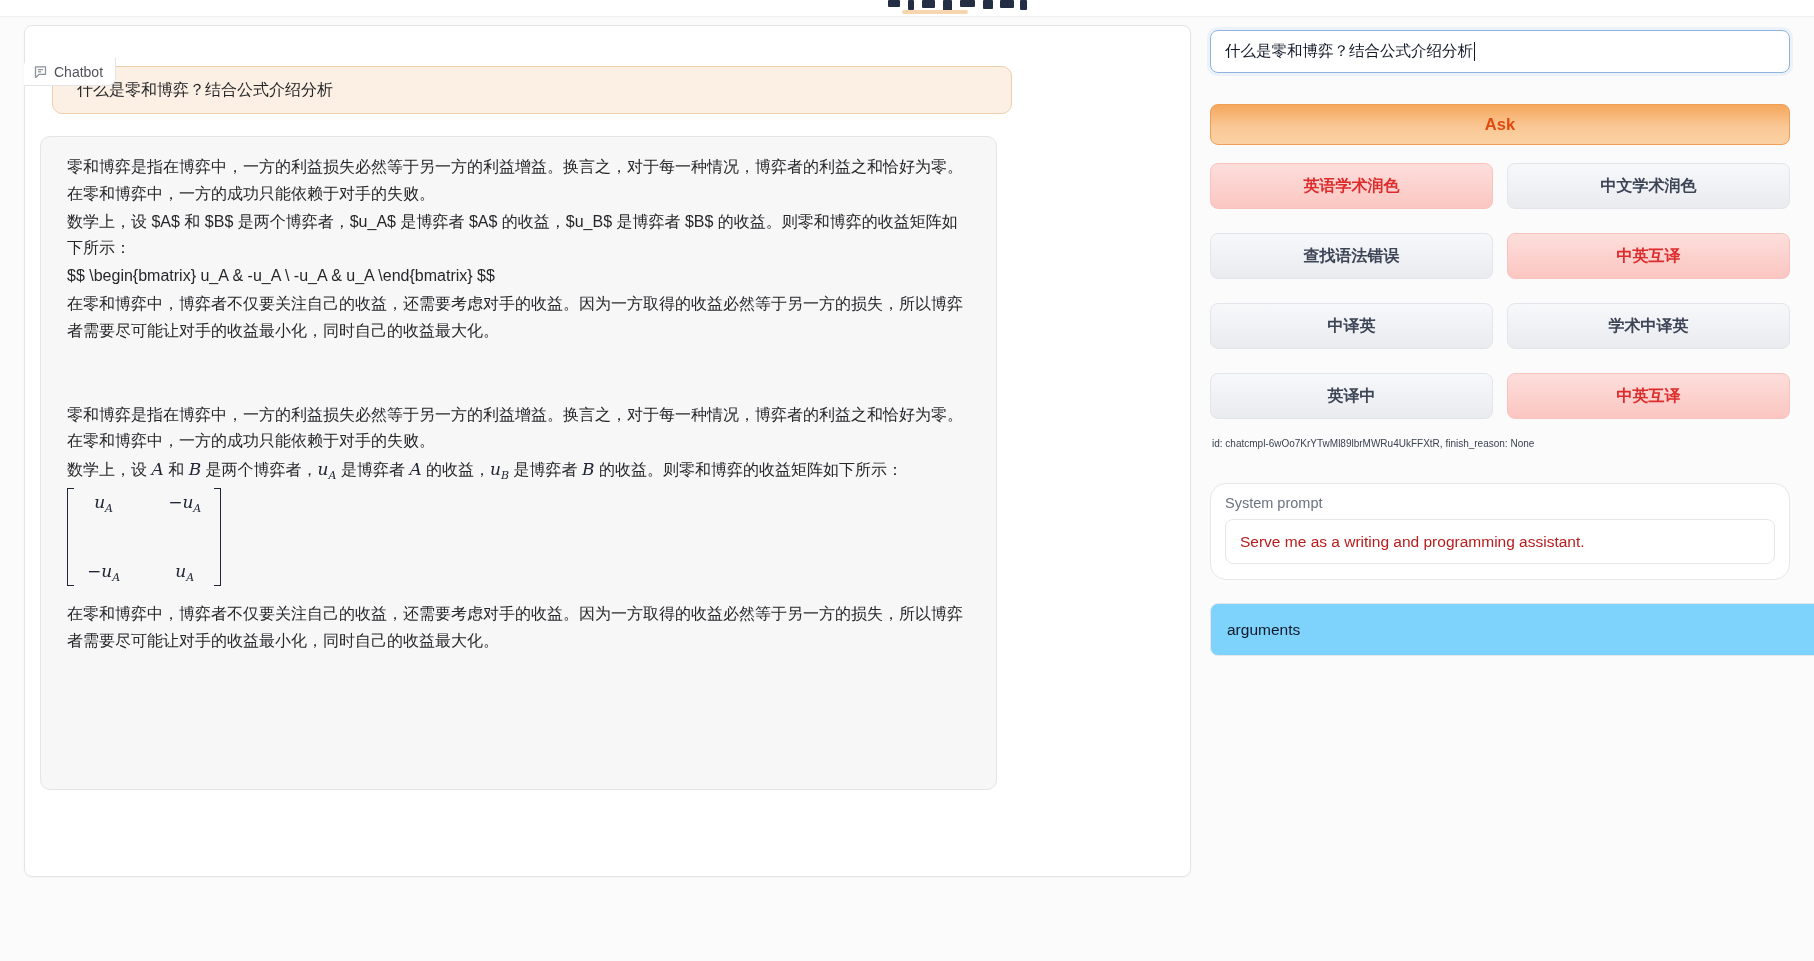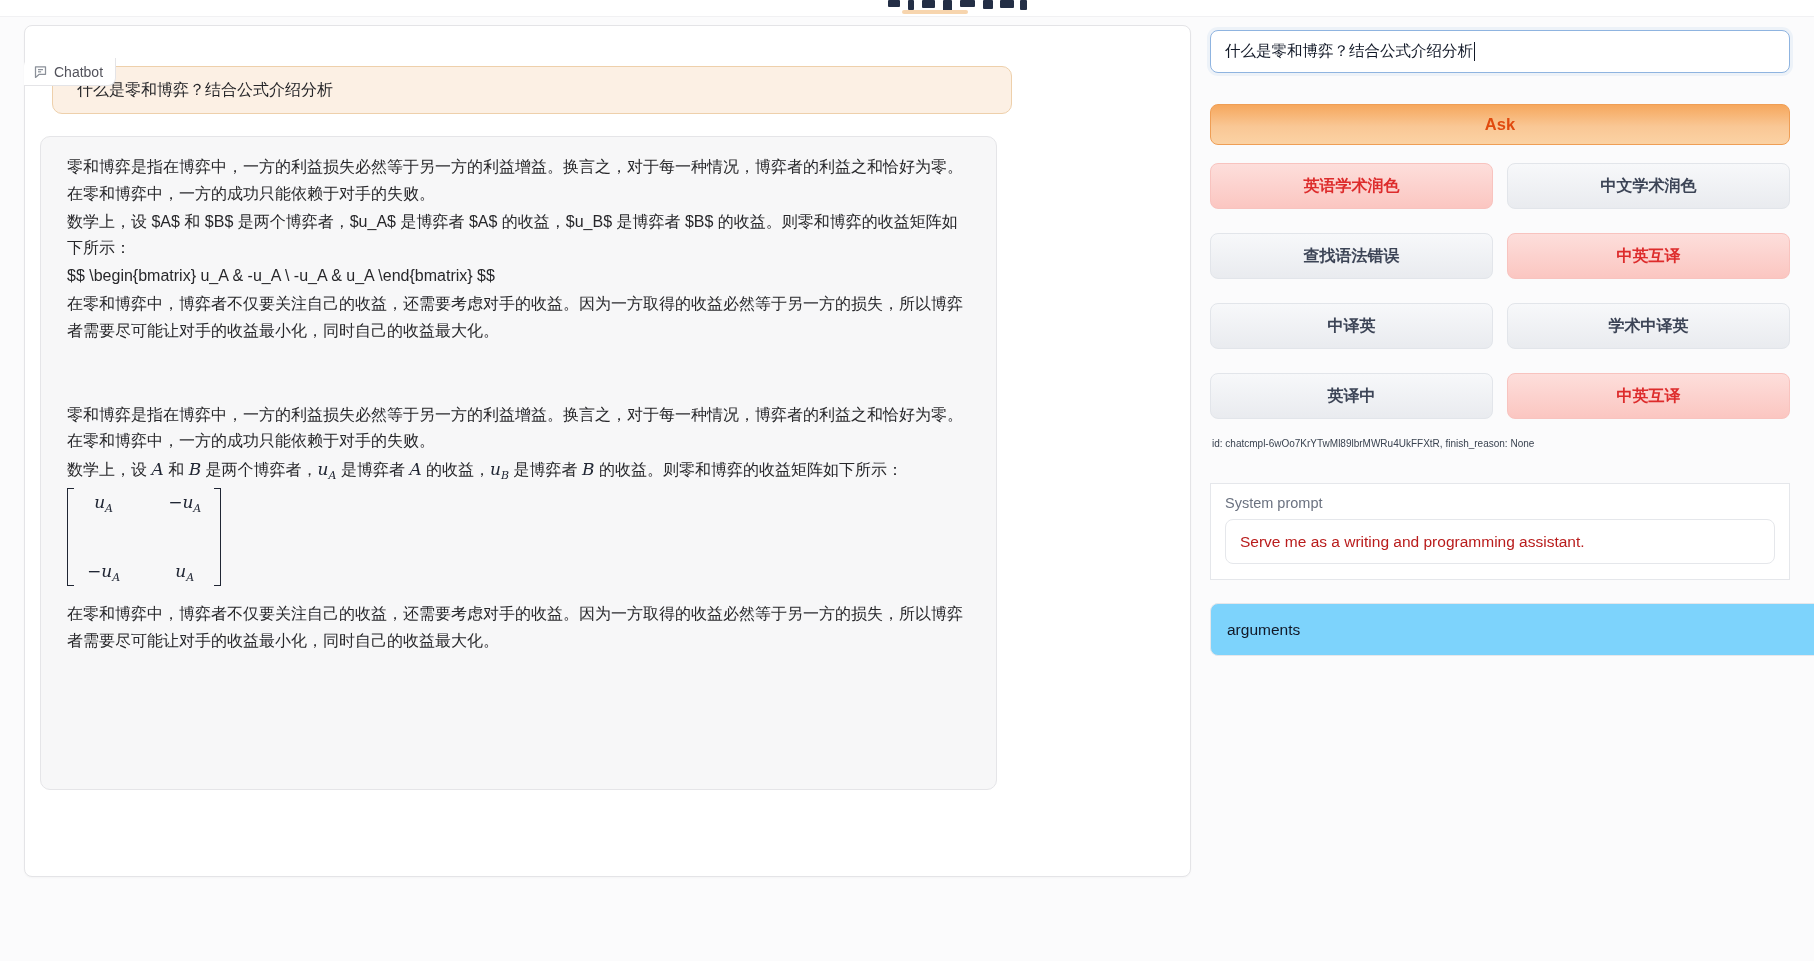--- a/index.html
+++ b/index.html
@@ -70,21 +70,21 @@
     font-family:inherit; font-size:16px; font-weight:700; }
   .qa.default { background:linear-gradient(180deg,#f7f8fa 0%,#e9ebef 100%);
     border:1px solid #e2e5ea; color:#3c4456; }
   .qa.highlight { background:linear-gradient(180deg,#fddedb 0%,#fbc6c1 100%);
     border:1px solid #f8c3bf; color:#dd2c2c; }
 
   .status-line { position:absolute; left:1212px; top:438px; width:580px;
     font-size:10px; color:#3a4350; }
 
   .sys-card { position:absolute; left:1210px; top:483px; width:580px; height:97px; box-sizing:border-box;
-    background:#ffffff; border:1px solid #e5e7eb; border-radius:0; padding:11px 14px; }
+    background:#ffffff; border:1px solid #e5e7eb; border-radius:16px; padding:11px 14px; }
   .sys-label { font-size:14.5px; color:#6b7280; margin-bottom:8px; }
   .sys-input { height:45px; box-sizing:border-box; background:#ffffff;
     border:1px solid #e5e7eb; border-radius:8px; display:flex; align-items:center;
     padding:0 14px; font-size:15.5px; color:#b91c1c; cursor:text; }
 
   .acc { position:absolute; left:1210px; top:603px; width:664px; height:53px; box-sizing:border-box;
     background:#7dd3fc; border:1px solid #e5e7eb; border-radius:8px;
     display:flex; align-items:center; justify-content:space-between; padding:0 16px;
     font-size:15.5px; color:#111827; cursor:pointer; }
   .acc .arrow { font-size:13px; color:#111827; }

